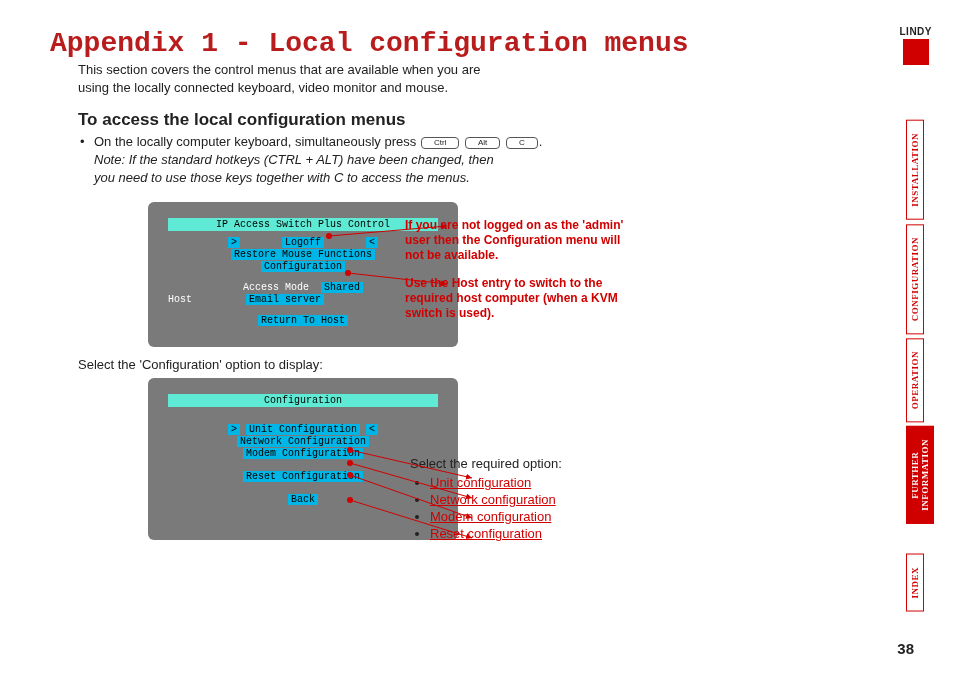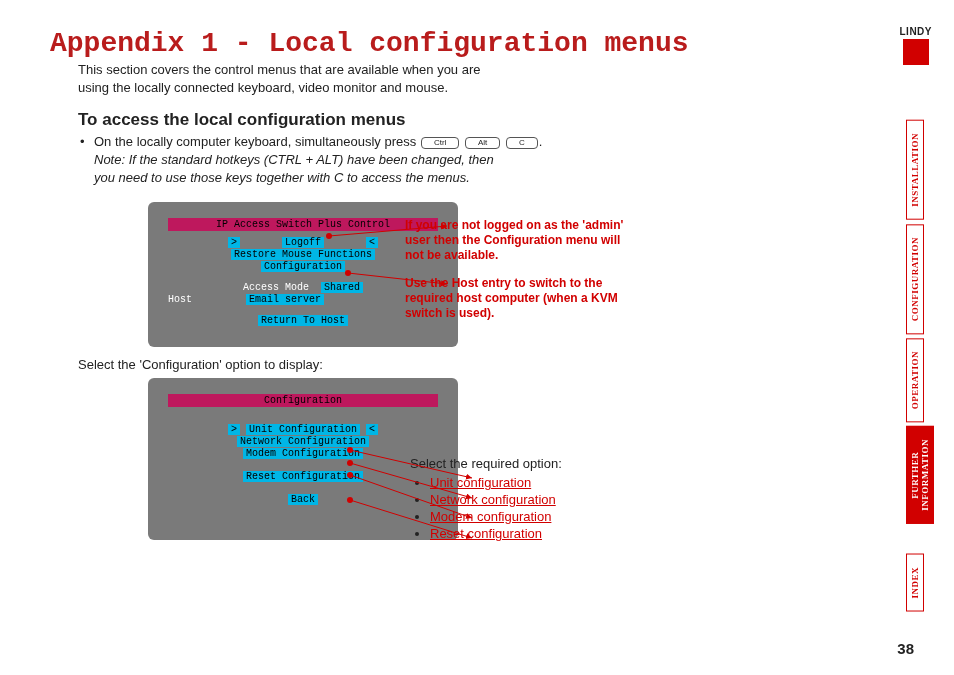--- a/index.html
+++ b/index.html
@@ -69,21 +69,21 @@
     width: 270px;
     padding: 16px 20px 20px;
     font-family: "Courier New", monospace;
     font-size: 10px;
     color: #fff;
     position: relative;
   }
   .term-wrap1 { margin-left: 98px; }
   .term-wrap2 { margin-left: 98px; margin-top: 6px; }
   .ytitle {
-    background: #be185d;
+    background: #5eead4;
     color: #000;
     text-align: center;
     padding: 1px 0;
     margin-bottom: 6px;
   }
   .menuline {
     text-align: center;
     margin: 1px 0;
     white-space: pre;
   }

